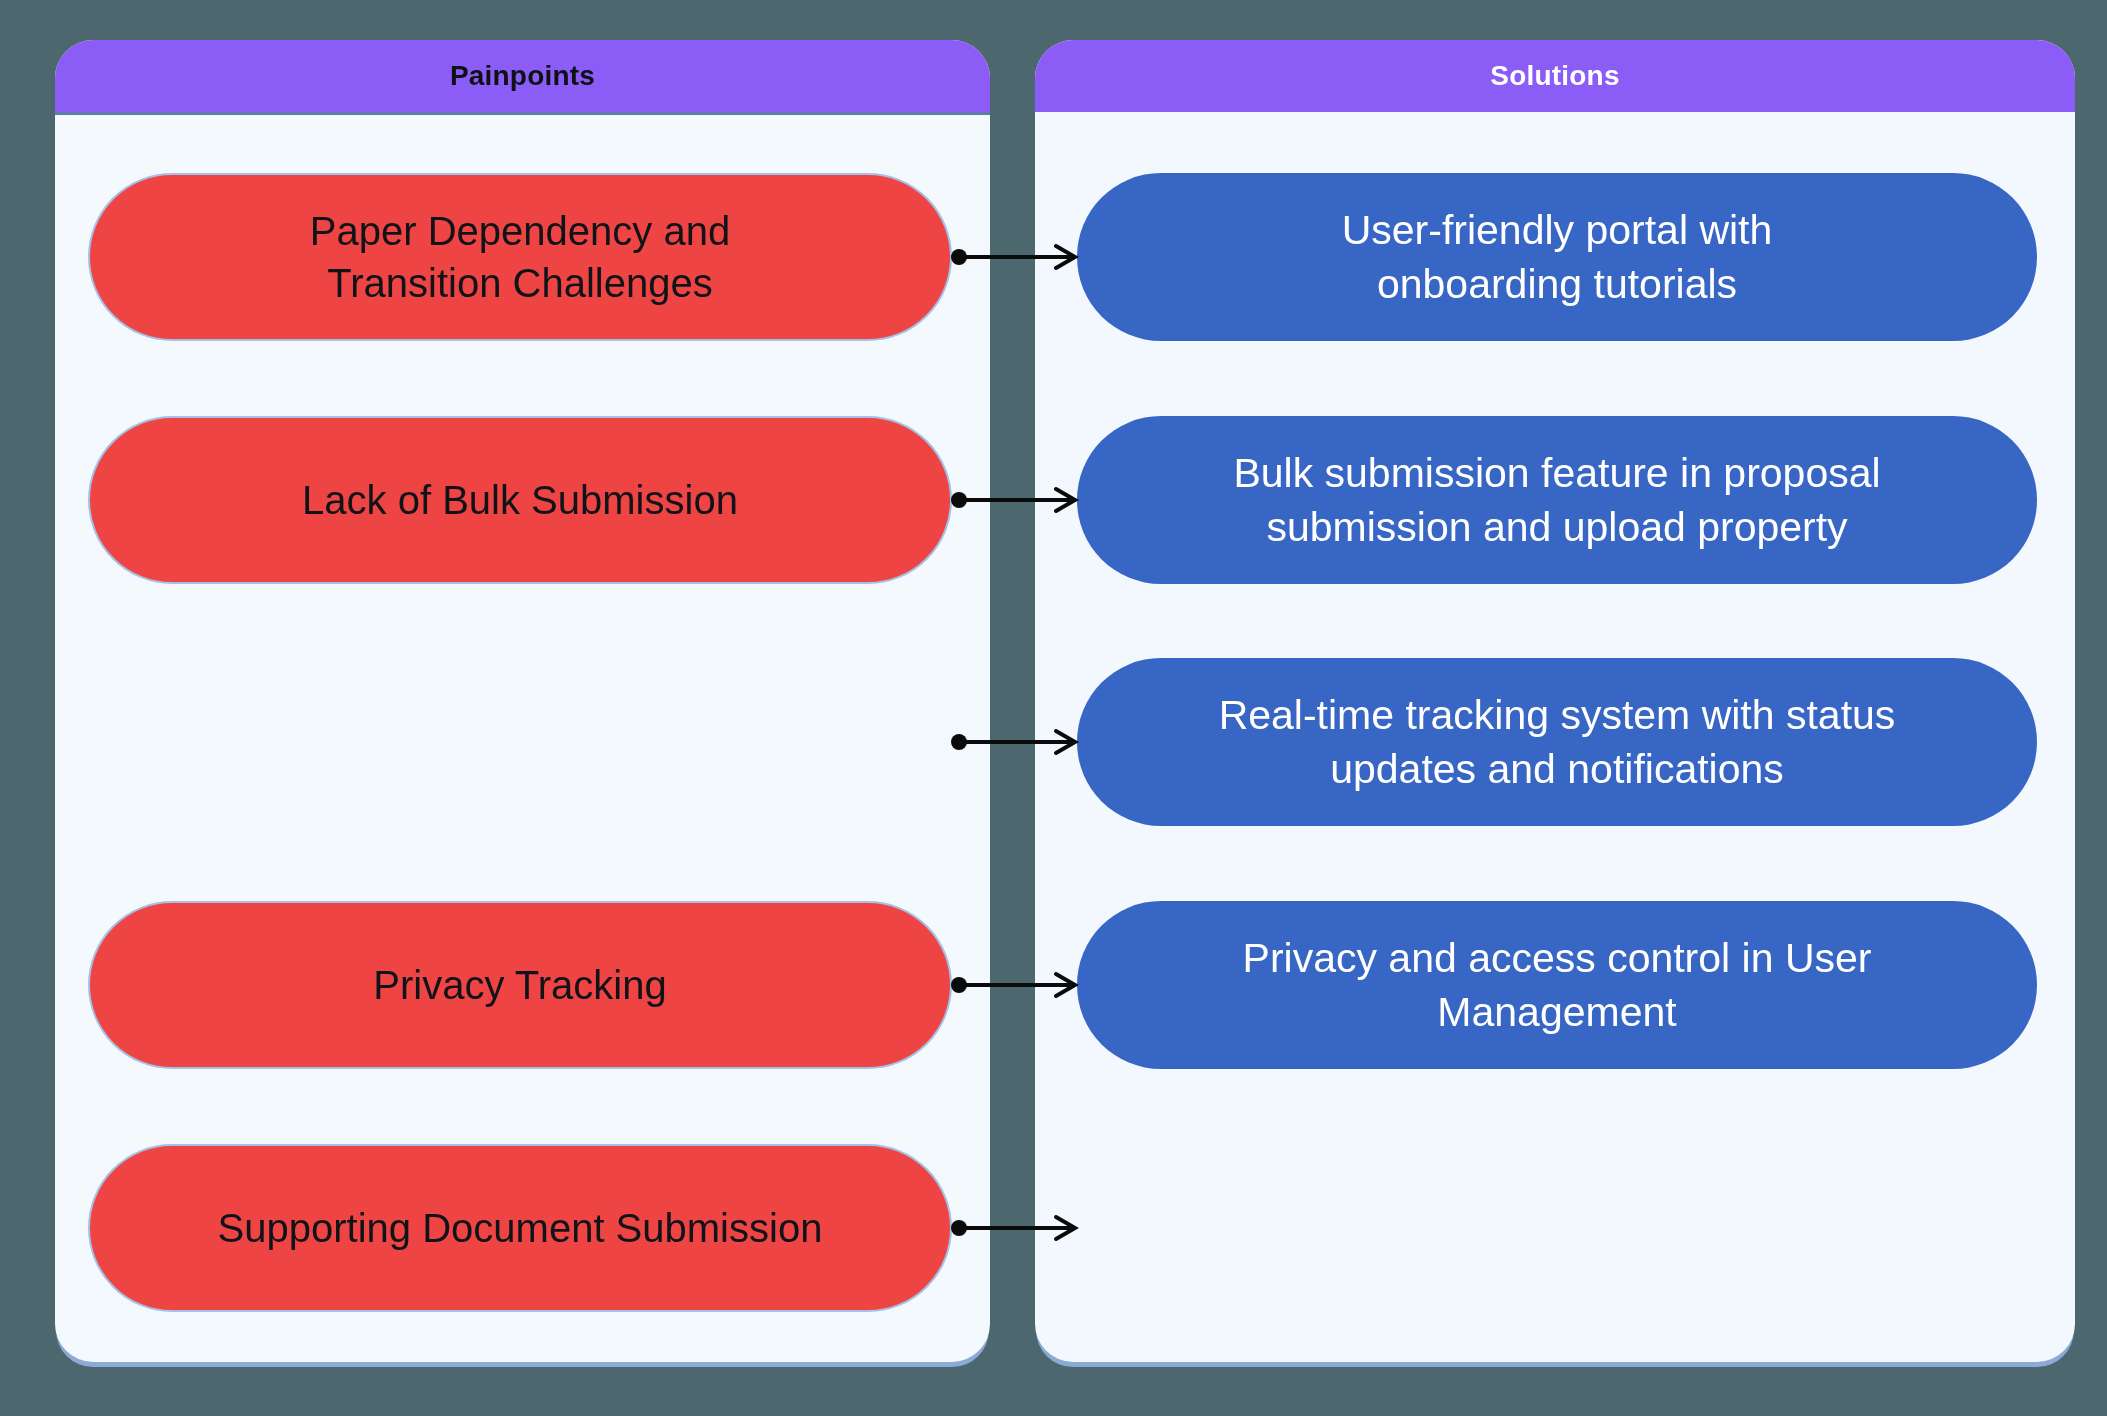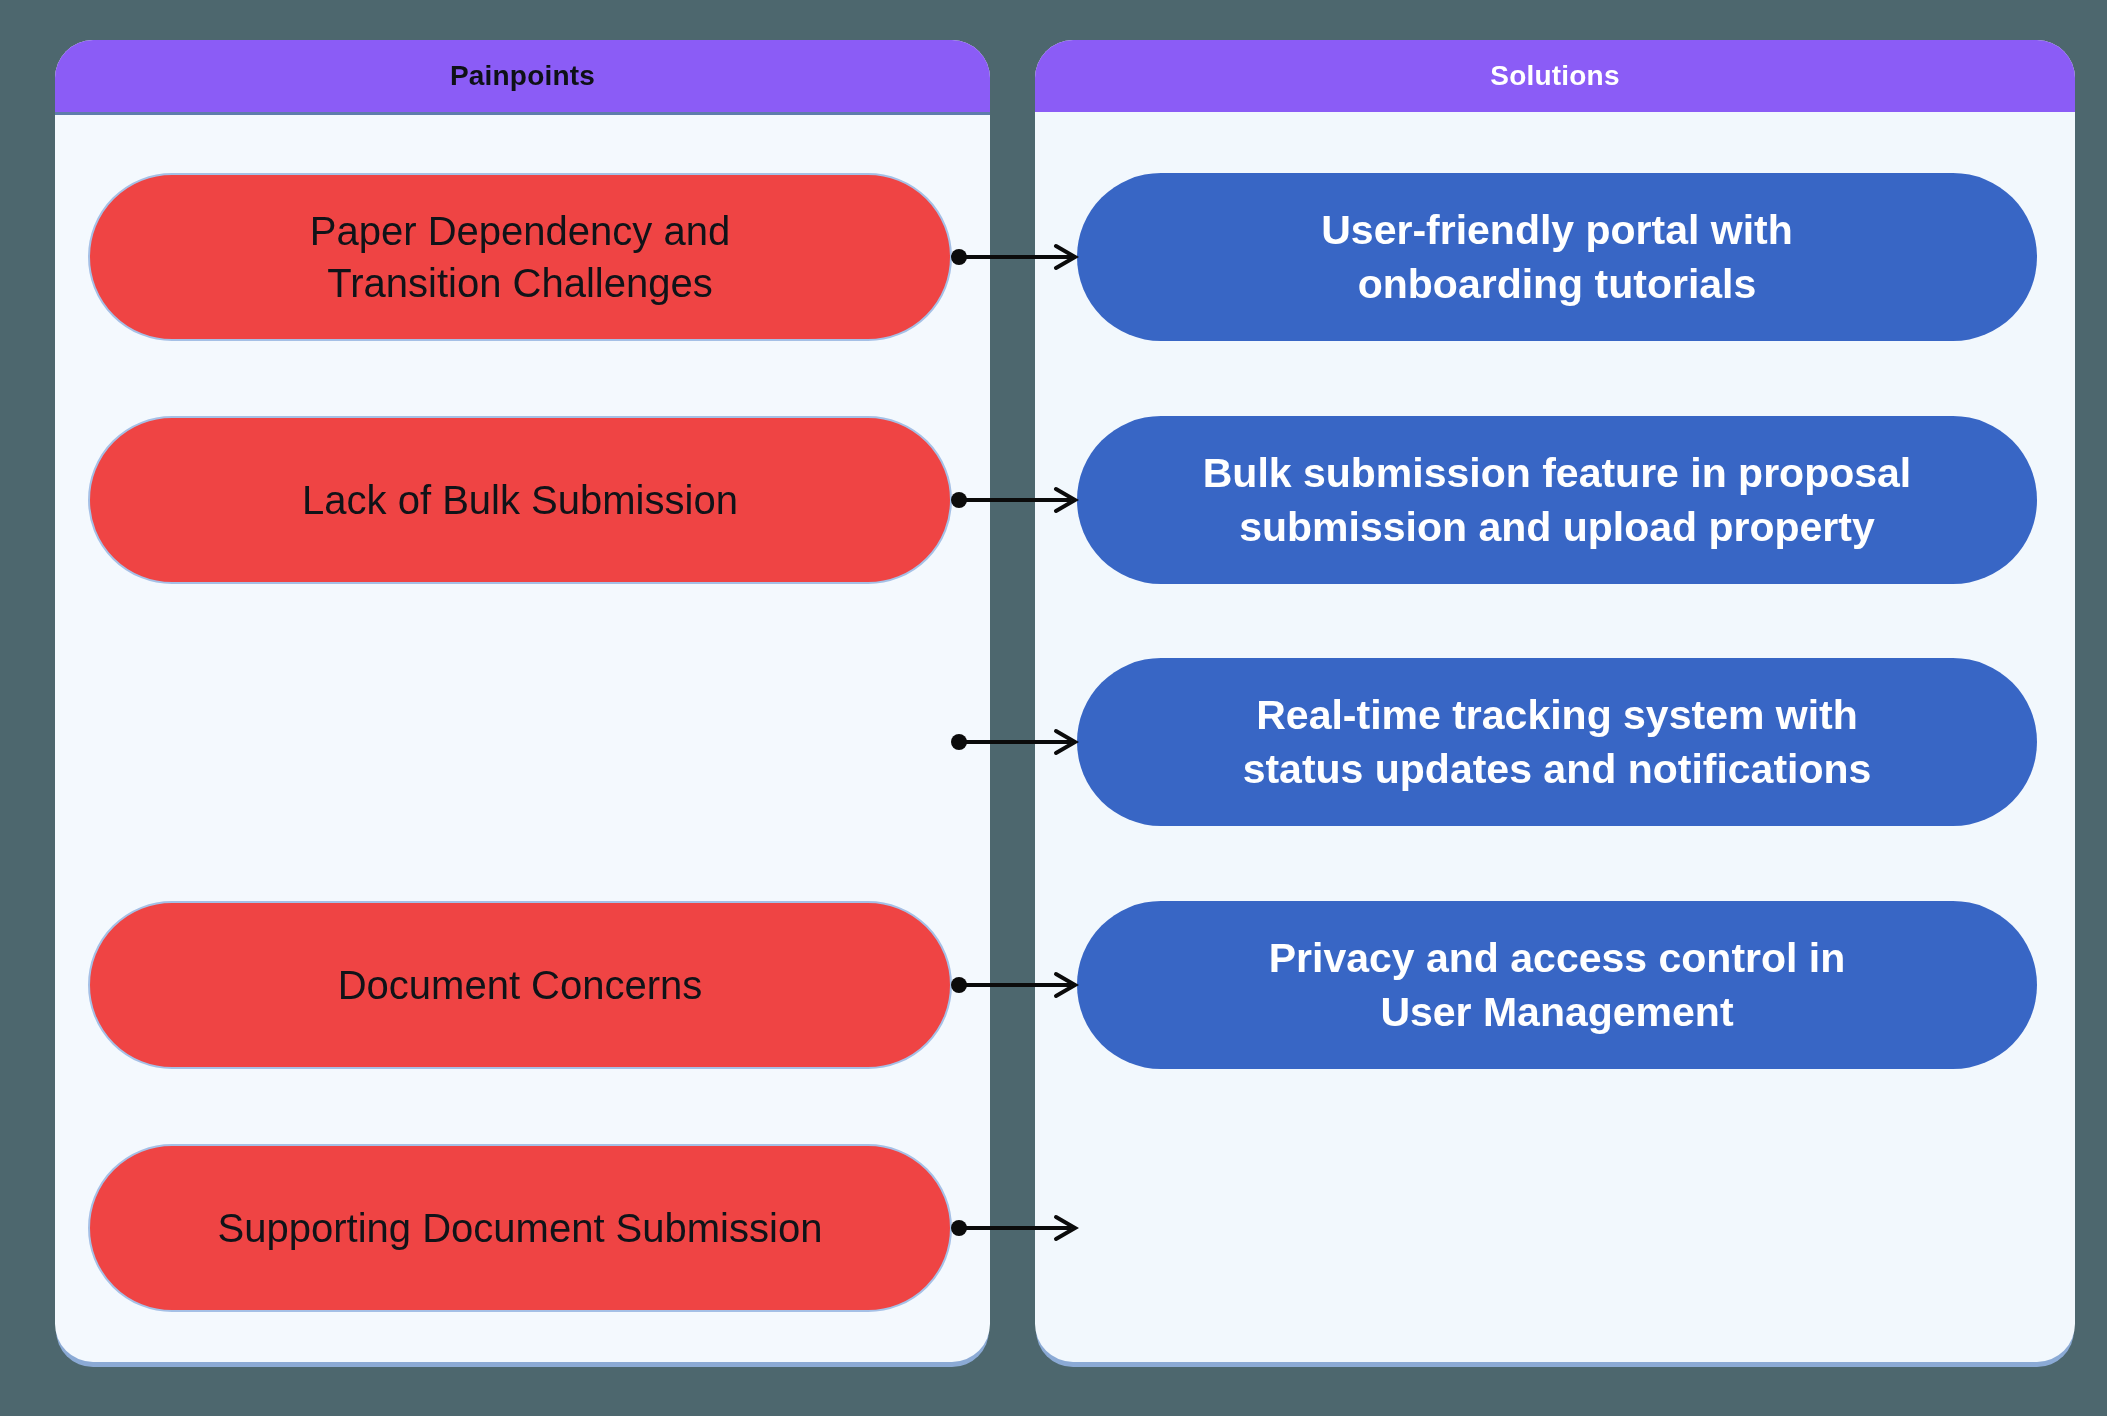--- a/index.html
+++ b/index.html
@@ -63,21 +63,21 @@
     color: #101318;
     font-size: 40px;
     line-height: 1.30;
   }
   .pill.dark {
     left: 42px;
     width: 960px;
     background: #3866c5;
     color: #ffffff;
     font-size: 41px;
-    font-weight: bold;
+    font-weight: normal;
     line-height: 1.32;
   }
 
   
   .row-0 { top: 133px; }
   .row-1 { top: 376px; }
   .row-2 { top: 618px; }
   .row-3 { top: 861px; }
   .row-4 { top: 1104px; }
 
@@ -110,21 +110,21 @@
     <header class="panel-header light">
       <span>Painpoints</span>
     </header>
     <div class="pill light row-0 pp-0">
       <span>Paper Dependency and Transition Challenges</span>
     </div>
     <div class="pill light row-1">
       <span>Lack of Bulk Submission</span>
     </div>
     <div class="pill light row-3">
-      <span>Document Concerns</span>
+      <span>Privacy Tracking</span>
     </div>
     <div class="pill light row-4">
       <span>Supporting Document Submission</span>
     </div>
   </section>
 
   <section class="card card-right">
     <header class="panel-header dark">
       <span>Solutions</span>
     </header>

